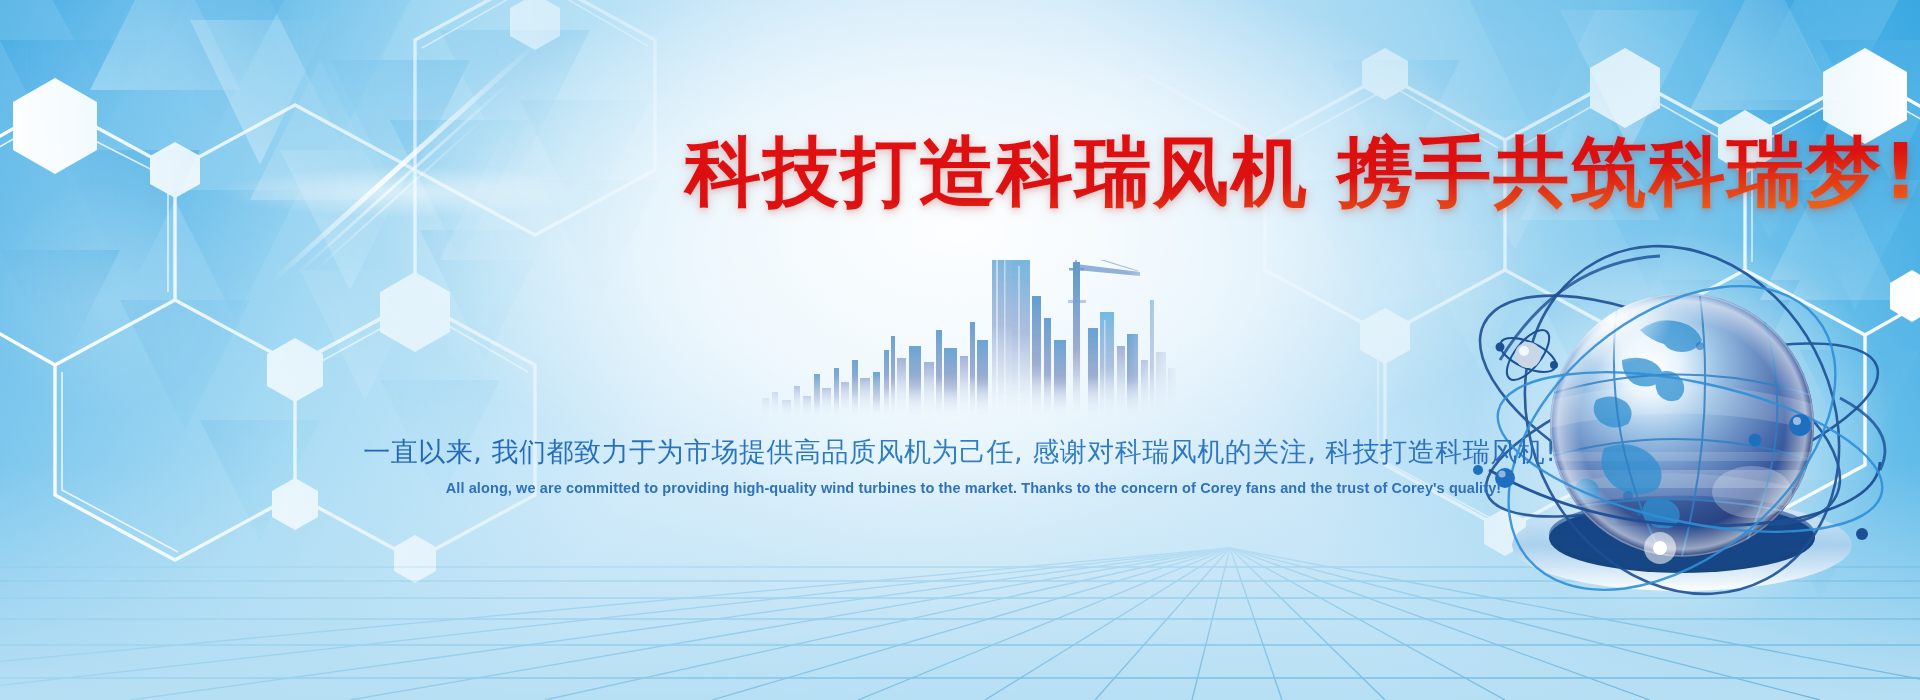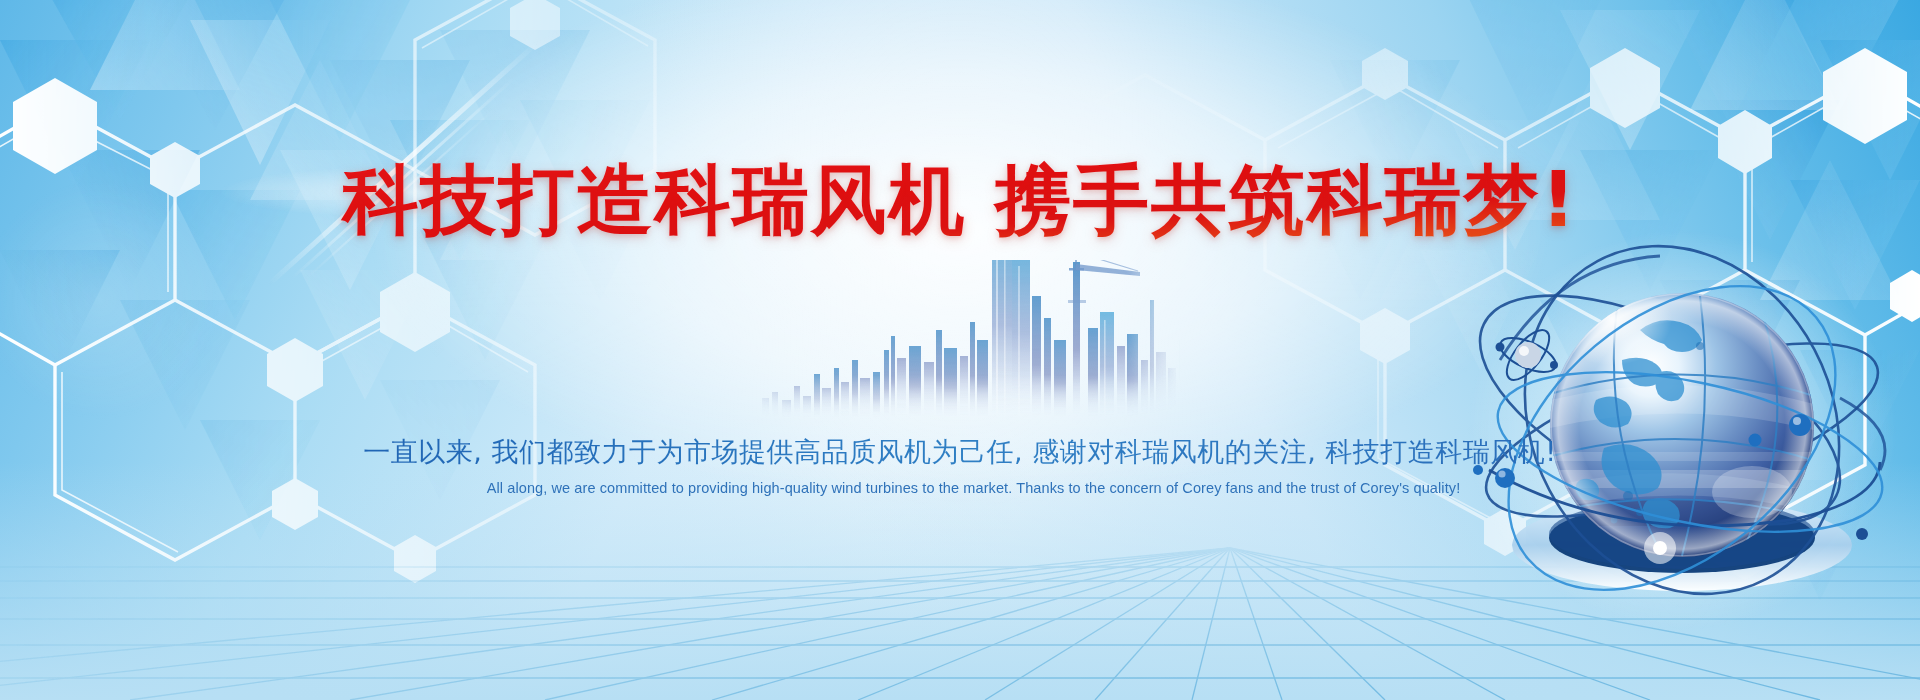--- a/index.html
+++ b/index.html
@@ -22,41 +22,40 @@
     background:linear-gradient(to top,#b7dff4 0%,rgba(183,223,244,.55) 14%,rgba(183,223,244,0) 34%);
   }
   .wash.glow{
     background:radial-gradient(ellipse 820px 380px at 50% 33%,rgba(255,255,255,.92) 0%,rgba(255,255,255,.55) 40%,rgba(255,255,255,0) 72%);
   }
   
   .layer{position:absolute;inset:0;width:1920px;height:700px;}
   
   .textwrap{position:absolute;left:0;top:0;width:1920px;height:700px;}
   .title{
-    position:absolute;left:0;right:0;top:122px;text-align:center;
+    position:absolute;left:0;right:0;top:122px;text-align:right;
     font-family:"DejaVu Sans","Liberation Sans",sans-serif;
     font-size:76px;font-weight:700;letter-spacing:2px;
     color:#e4080a;white-space:nowrap;
     background:linear-gradient(177deg,#e8191b 0%,#e30d10 42%,#e01013 62%,#f06a1c 88%,#f4861e 100%);
     -webkit-background-clip:text;background-clip:text;-webkit-text-fill-color:transparent;
     text-shadow:0 2px 5px rgba(190,30,20,.16);
     filter:drop-shadow(0 3px 6px rgba(170,40,30,.20));
-    margin-top:28px;
   }
   .sub-cn{
     position:absolute;left:0;right:0;top:434px;text-align:center;
     font-family:"DejaVu Sans","Liberation Sans",sans-serif;
     font-size:27px;font-weight:500;letter-spacing:.5px;white-space:nowrap;
     background:linear-gradient(90deg,#1d5fae 0%,#1f64b4 18%,#2f7fc4 50%,#2a6fbb 78%,#1d5fae 100%);
     -webkit-background-clip:text;background-clip:text;-webkit-text-fill-color:transparent;
     color:#1f64b4;
   }
   .sub-en{
     position:absolute;left:0;right:0;top:480px;text-align:center;
-    font-size:14.5px;font-weight:400;letter-spacing:.1px;white-space:nowrap;
+    font-size:14.5px;font-weight:700;letter-spacing:.1px;white-space:nowrap;
     color:#2f72b9;
     margin-left:27px;
   }
 </style>
 </head>
 <body>
 
 <div id="banner">
 
   <div class="wash left"></div>

